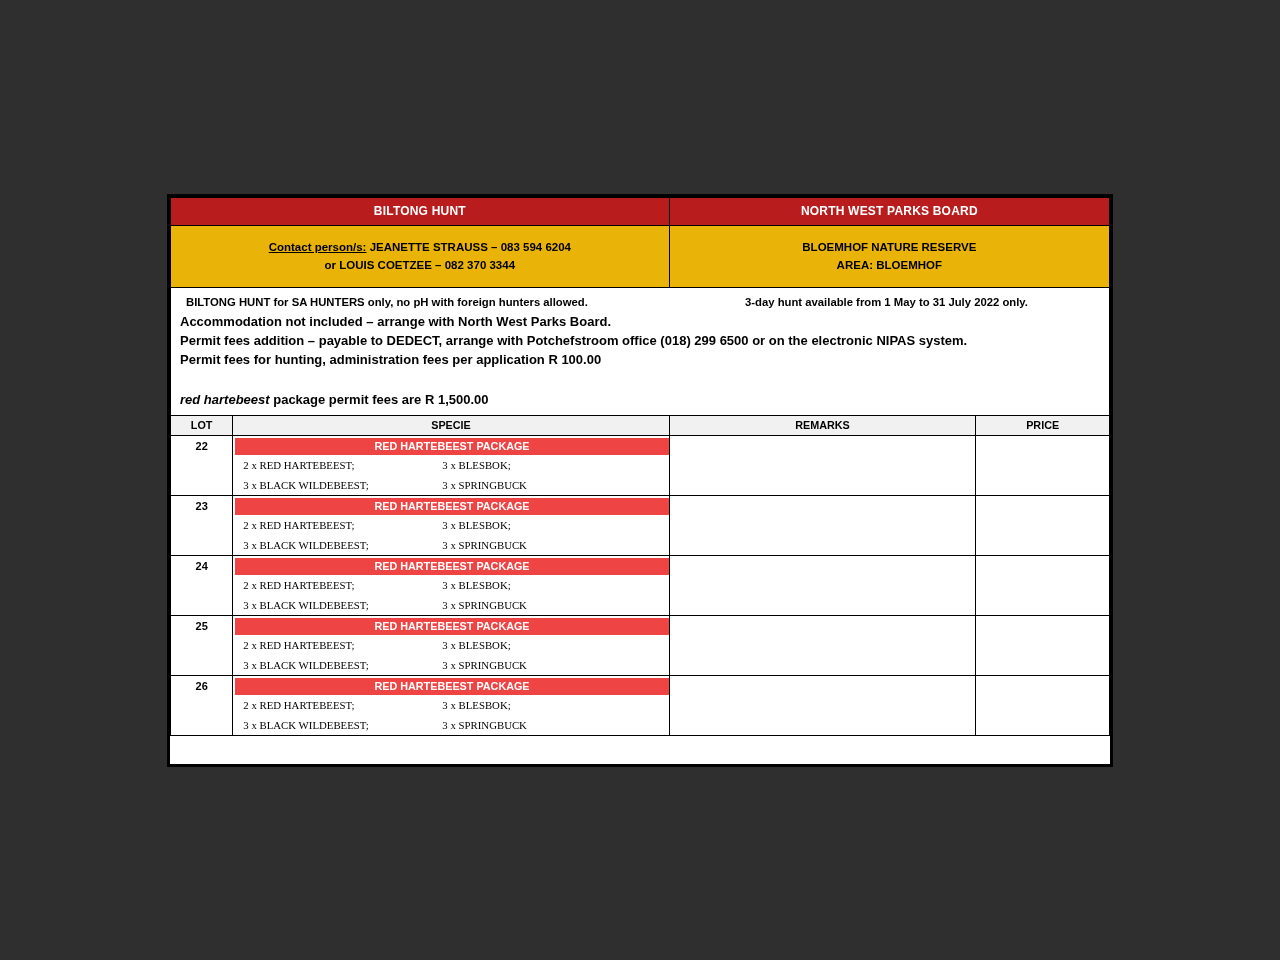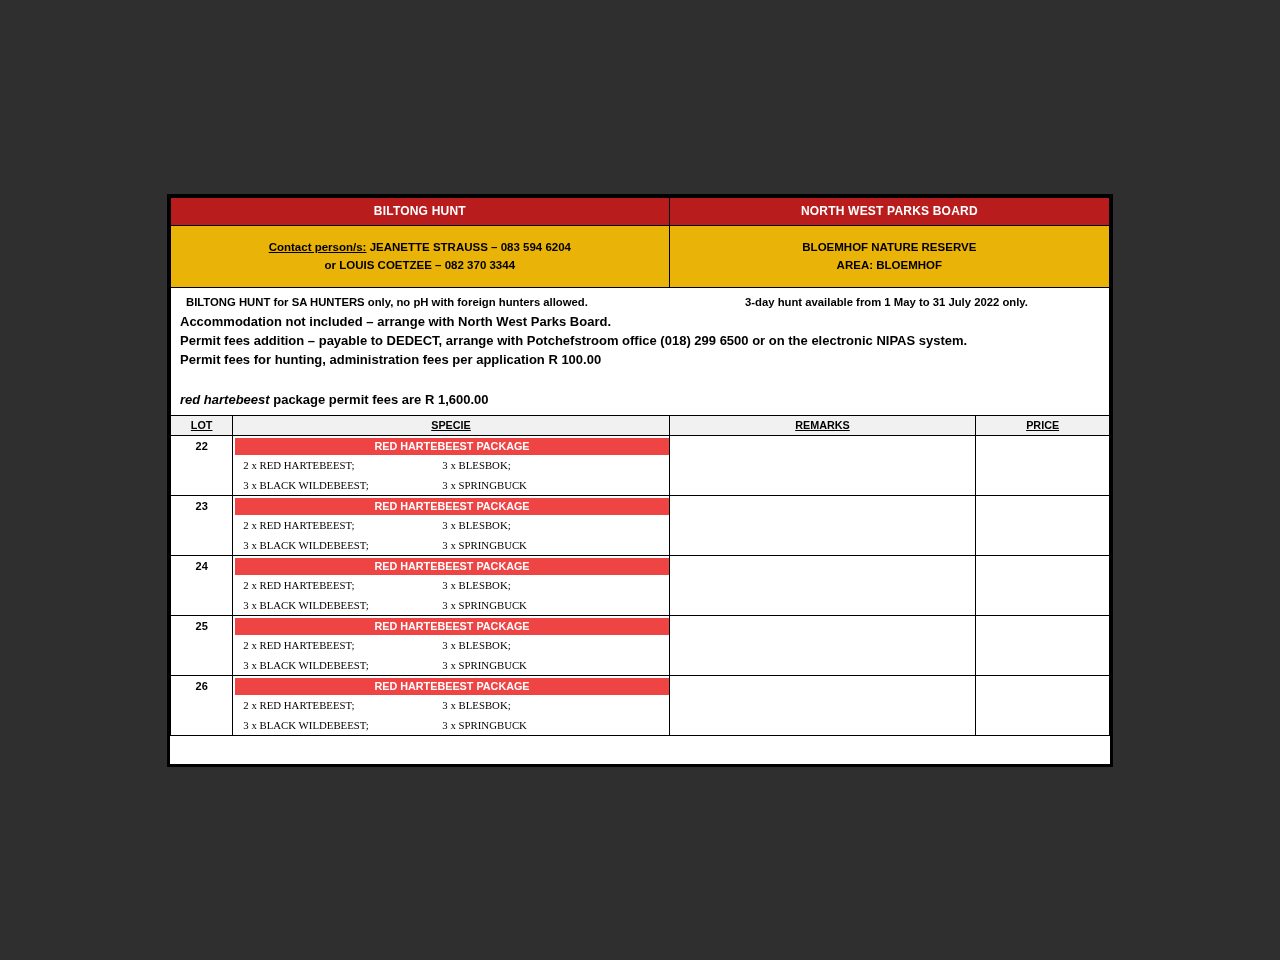--- a/index.html
+++ b/index.html
@@ -80,21 +80,21 @@
   .note-italic { font-style: italic; font-weight: bold; }
 
   
   .colhdr {
     background: #f1f1f1;
     text-align: center;
     font-size: 10.8px;
     font-weight: bold;
     padding: 3px 0 4px 0;
   }
-  .colhdr span { text-decoration: underline; }
+  .colhdr span { }
 
   
   .lot-cell {
     text-align: center;
     font-size: 11px;
     font-weight: bold;
     padding: 4px 0 0 0;
     vertical-align: top;
   }
   .specie-cell { padding: 0; }
@@ -155,21 +155,21 @@
     <tr>
       <td class="notes-cell" colspan="4">
         <div class="notes-row">
           <span>BILTONG HUNT for SA HUNTERS only, no pH with foreign hunters allowed.</span>
           <span class="right-note">3-day hunt available from 1 May to 31 July 2022 only.</span>
         </div>
         <div class="note-line">Accommodation not included – arrange with North West Parks Board.</div>
         <div class="note-line">Permit fees addition – payable to DEDECT, arrange with Potchefstroom office (018) 299 6500 or on the electronic NIPAS system.</div>
         <div class="note-line">Permit fees for hunting, administration fees per application R 100.00</div>
         <div class="note-gap"></div>
-        <div class="note-line"><span class="note-italic">red hartebeest</span><span> package permit fees are R 1,600.00</span></div>
+        <div class="note-line"><span class="note-italic">red hartebeest</span><span> package permit fees are R 1,500.00</span></div>
       </td>
     </tr>
 
     <tr>
       <td class="colhdr"><span>LOT</span></td>
       <td class="colhdr"><span>SPECIE</span></td>
       <td class="colhdr"><span>REMARKS</span></td>
       <td class="colhdr"><span>PRICE</span></td>
     </tr>
 

